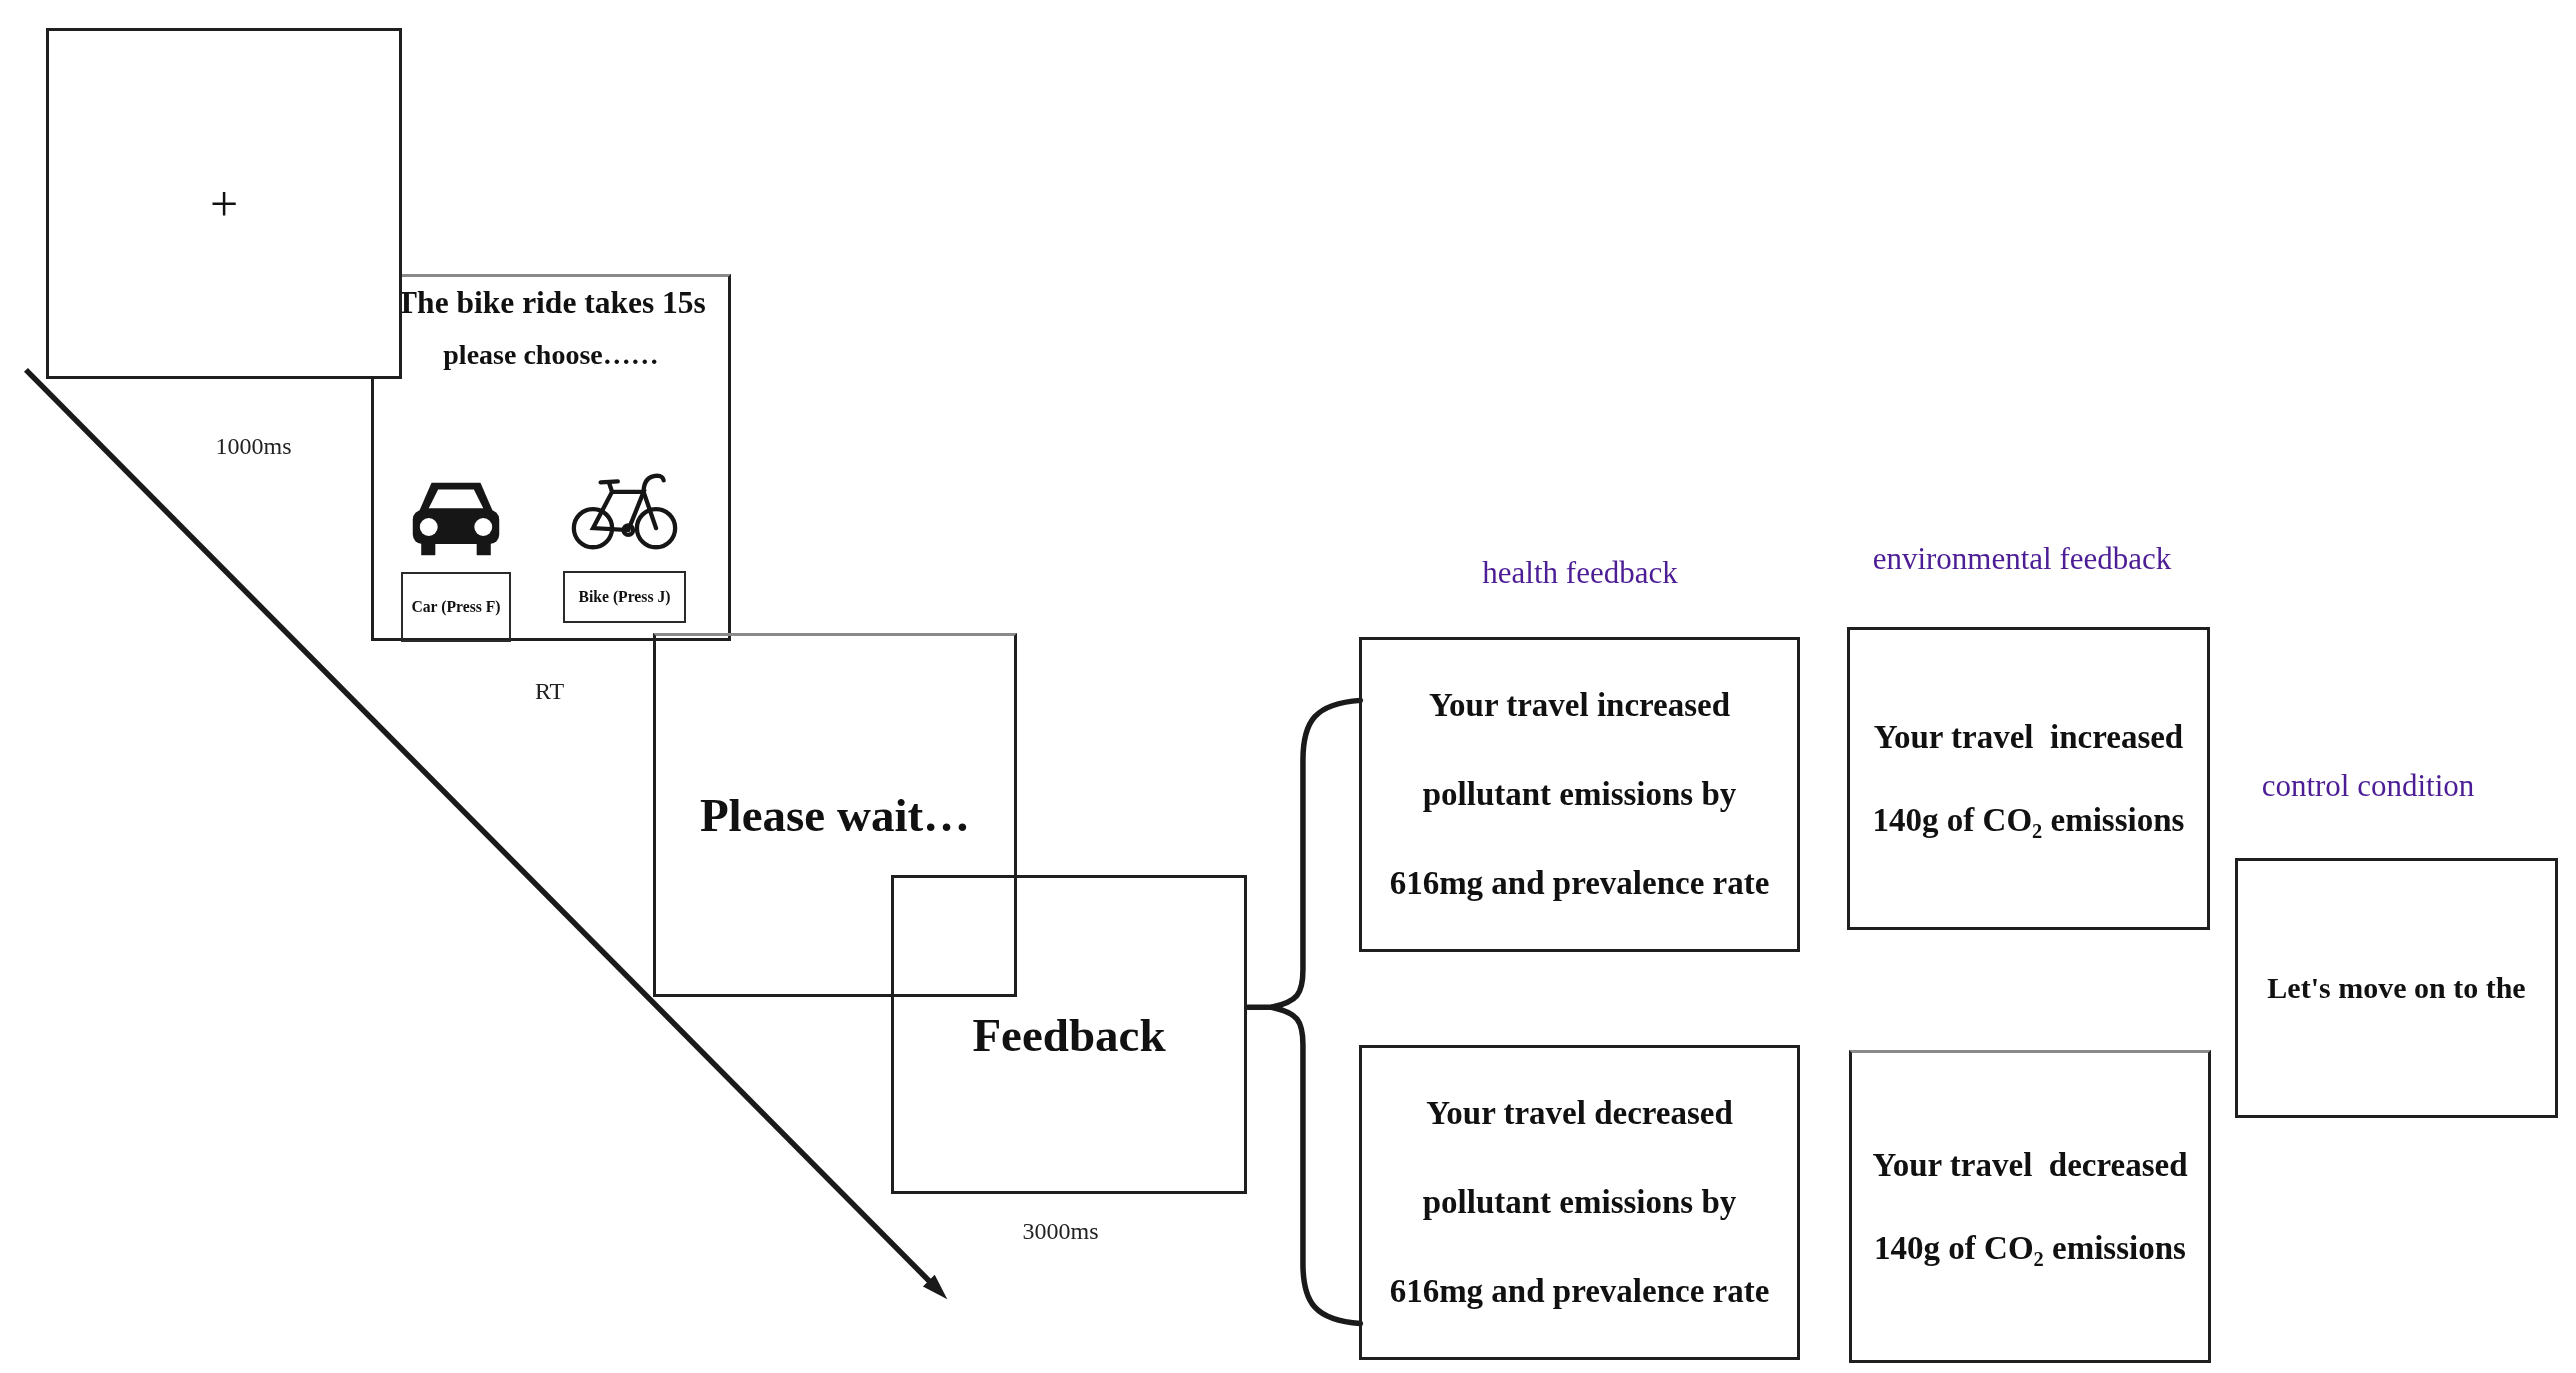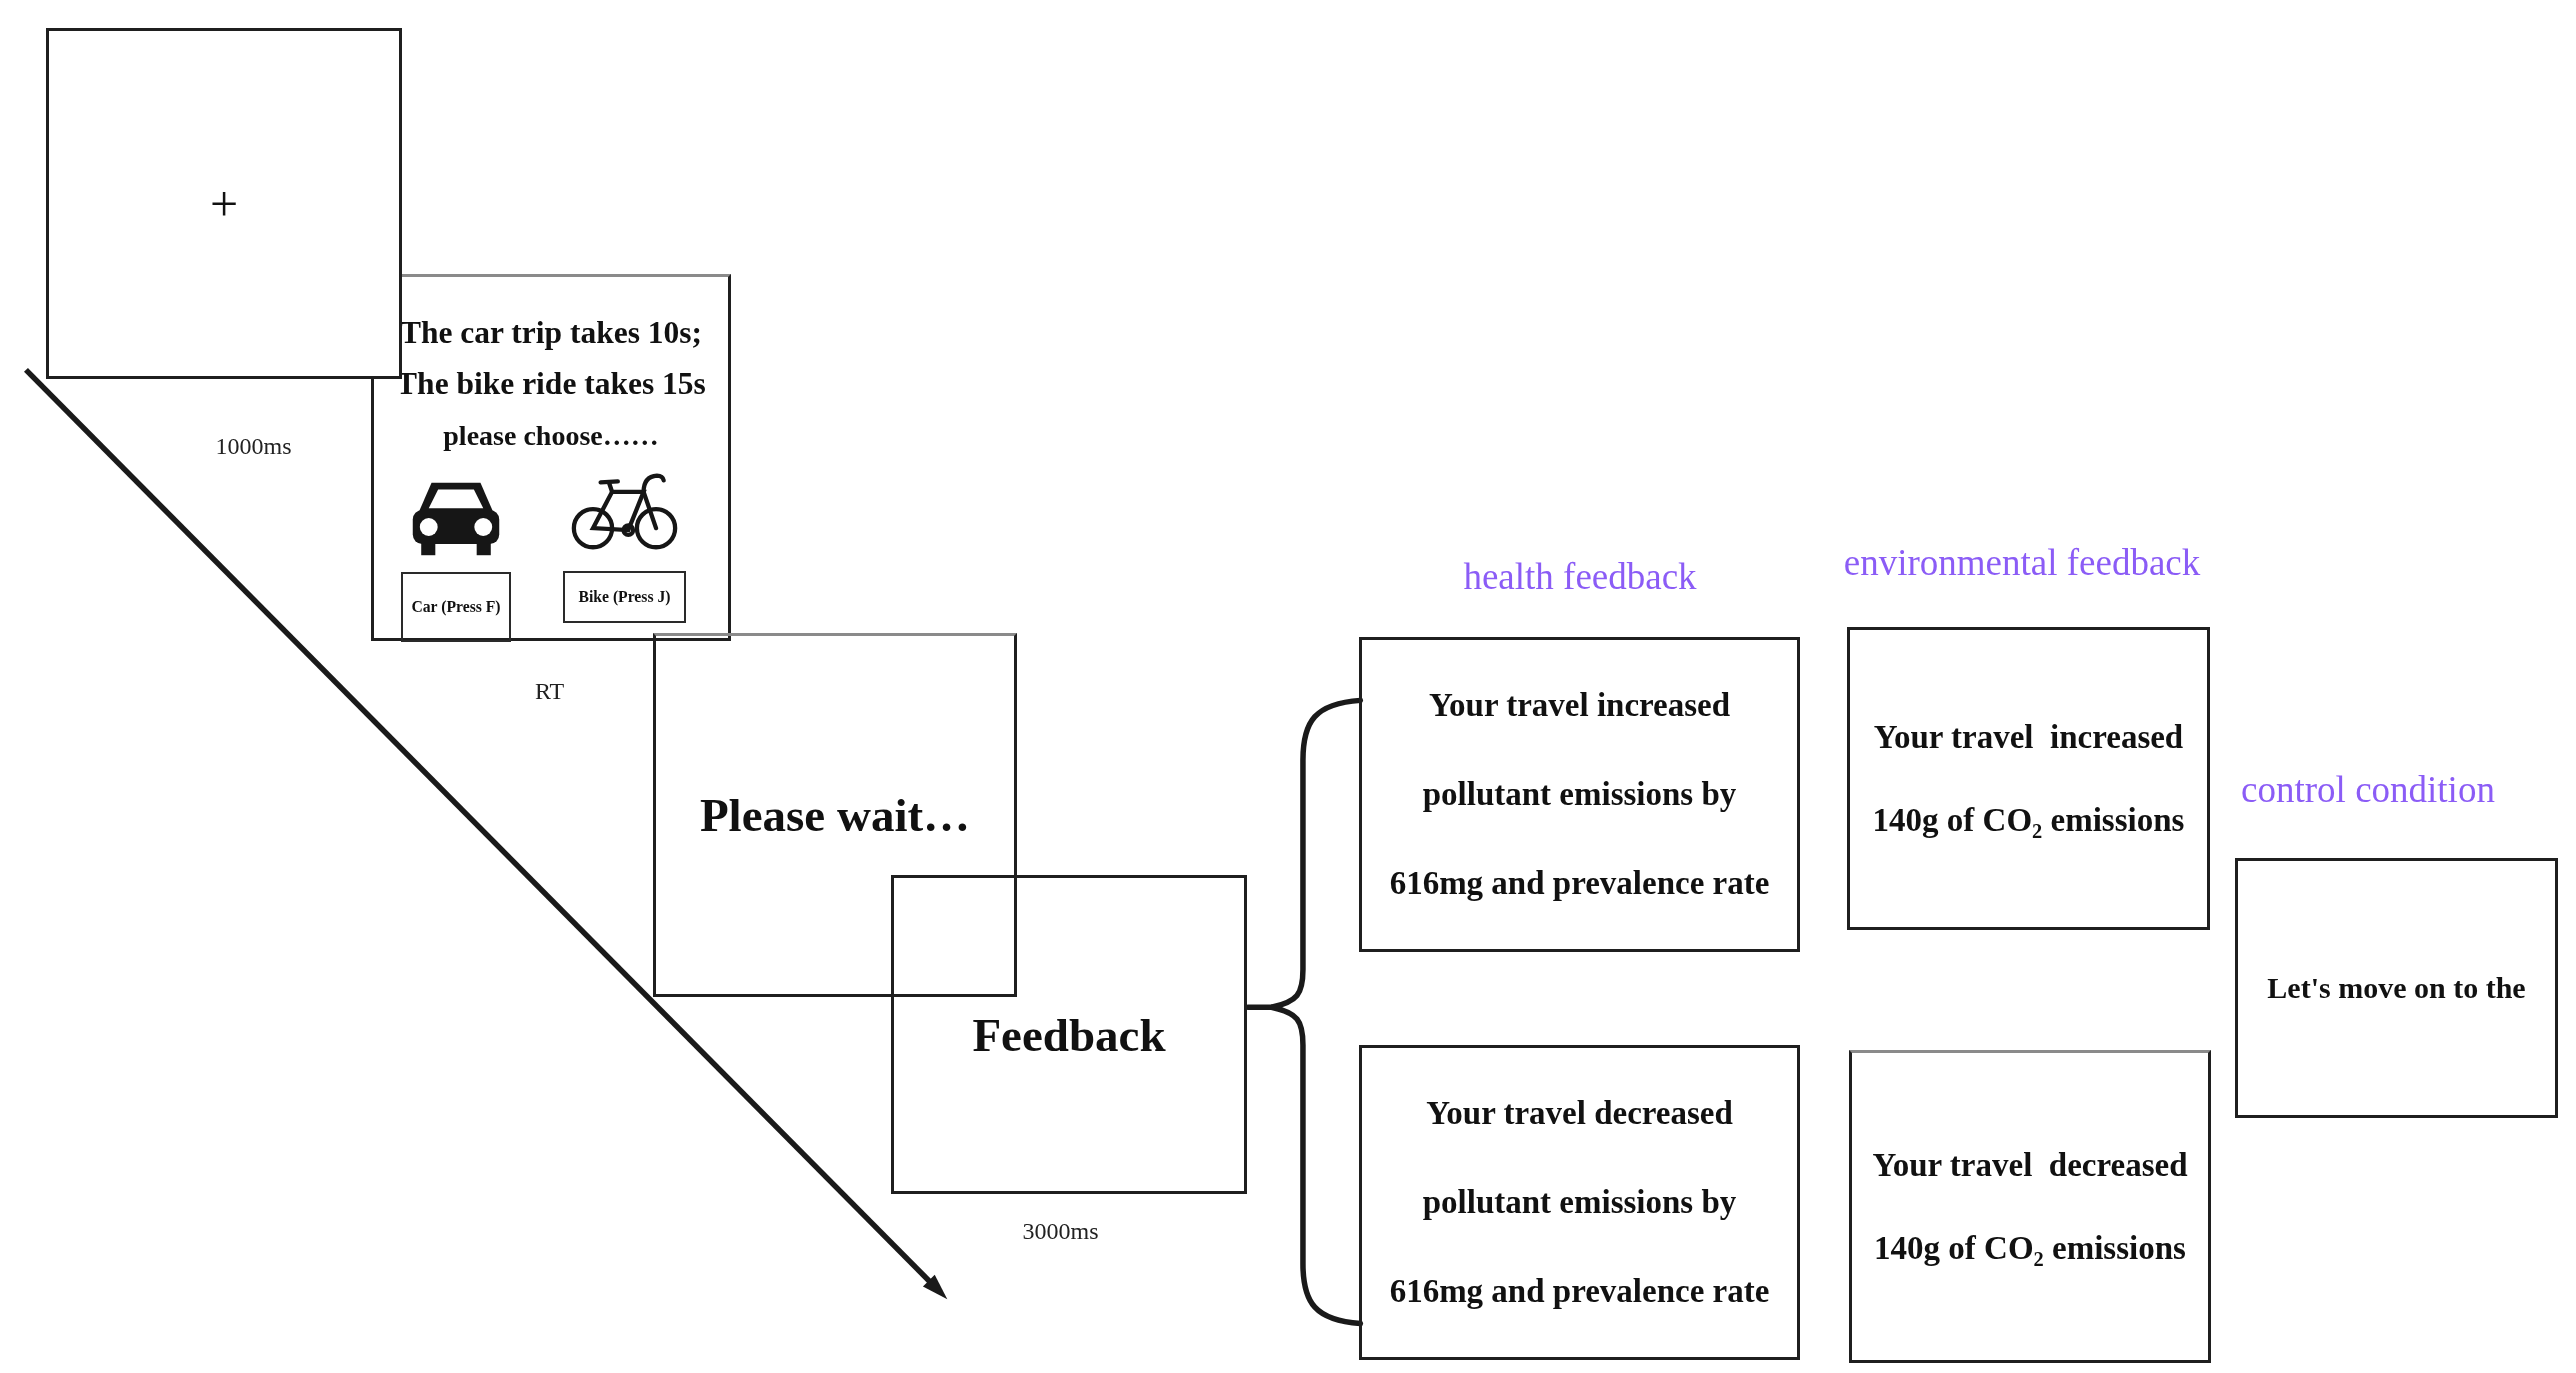--- a/index.html
+++ b/index.html
@@ -14,21 +14,21 @@
     align-items:center;justify-content:center;text-align:center;
   }
   .opaque{background:#ffffff;}
   .gray-top{border-top-color:#8a8a8a;}
   .line{white-space:pre-wrap;}
   .cross{font-size:50px;font-weight:400;line-height:1;}
   .dur-label{
     position:absolute;width:173px;text-align:center;font-size:24px;color:#222;
   }
   .cond-header{
-    position:absolute;width:488px;text-align:center;font-size:37px;color:#8b5cf6;
+    position:absolute;width:488px;text-align:center;font-size:31px;color:#4c1d95;
   }
   .choice-line{font-size:31.5px;font-weight:700;line-height:1.62;}
   .choice-prompt{font-size:28px;font-weight:700;margin-top:11px;}
   .key-box{
     position:absolute;border:2.4px solid #2a2a2a;box-sizing:border-box;
     display:flex;align-items:center;justify-content:center;text-align:center;
     font-size:15.7px;font-weight:700;line-height:1.3;padding:1.6px 4.7px;
   }
   .big-msg{font-size:47px;font-weight:700;}
   .fb-lines{font-size:33px;font-weight:700;line-height:2.7;}
@@ -51,21 +51,20 @@
              C 1672,894 1656,916 1656,966
              L 1656,1232
              C 1656,1263 1649,1273 1616,1280
              C 1649,1287 1656,1297 1656,1328
              L 1656,1606
              C 1656,1656 1672,1678 1729,1682"></path>
   </g>
 </svg>
 
 <div class="panel gray-top" style="left:371px;top:274px;width:360px;height:367px;z-index:2;justify-content:flex-start;">
-  <div class="choice-line" style="margin-top:30px;">The car trip takes 10s;</div>
   <div class="choice-line">The bike ride takes 15s</div>
   <div class="choice-prompt line">please choose……</div>
 </div>
 
 <div class="icon-wrap" style="left:409px;top:480px;z-index:3;">
   <svg width="94" height="79" viewBox="0 0 100 82">
     <polygon points="24,2 76,2 90,34 10,34" fill="#161616"></polygon>
     <polygon points="31,9 69,9 79,29 21,29" fill="#ffffff"></polygon>
     <rect x="4" y="31" width="92" height="36" rx="10" fill="#161616"></rect>
     <circle cx="21" cy="49" r="9.5" fill="#ffffff"></circle>

